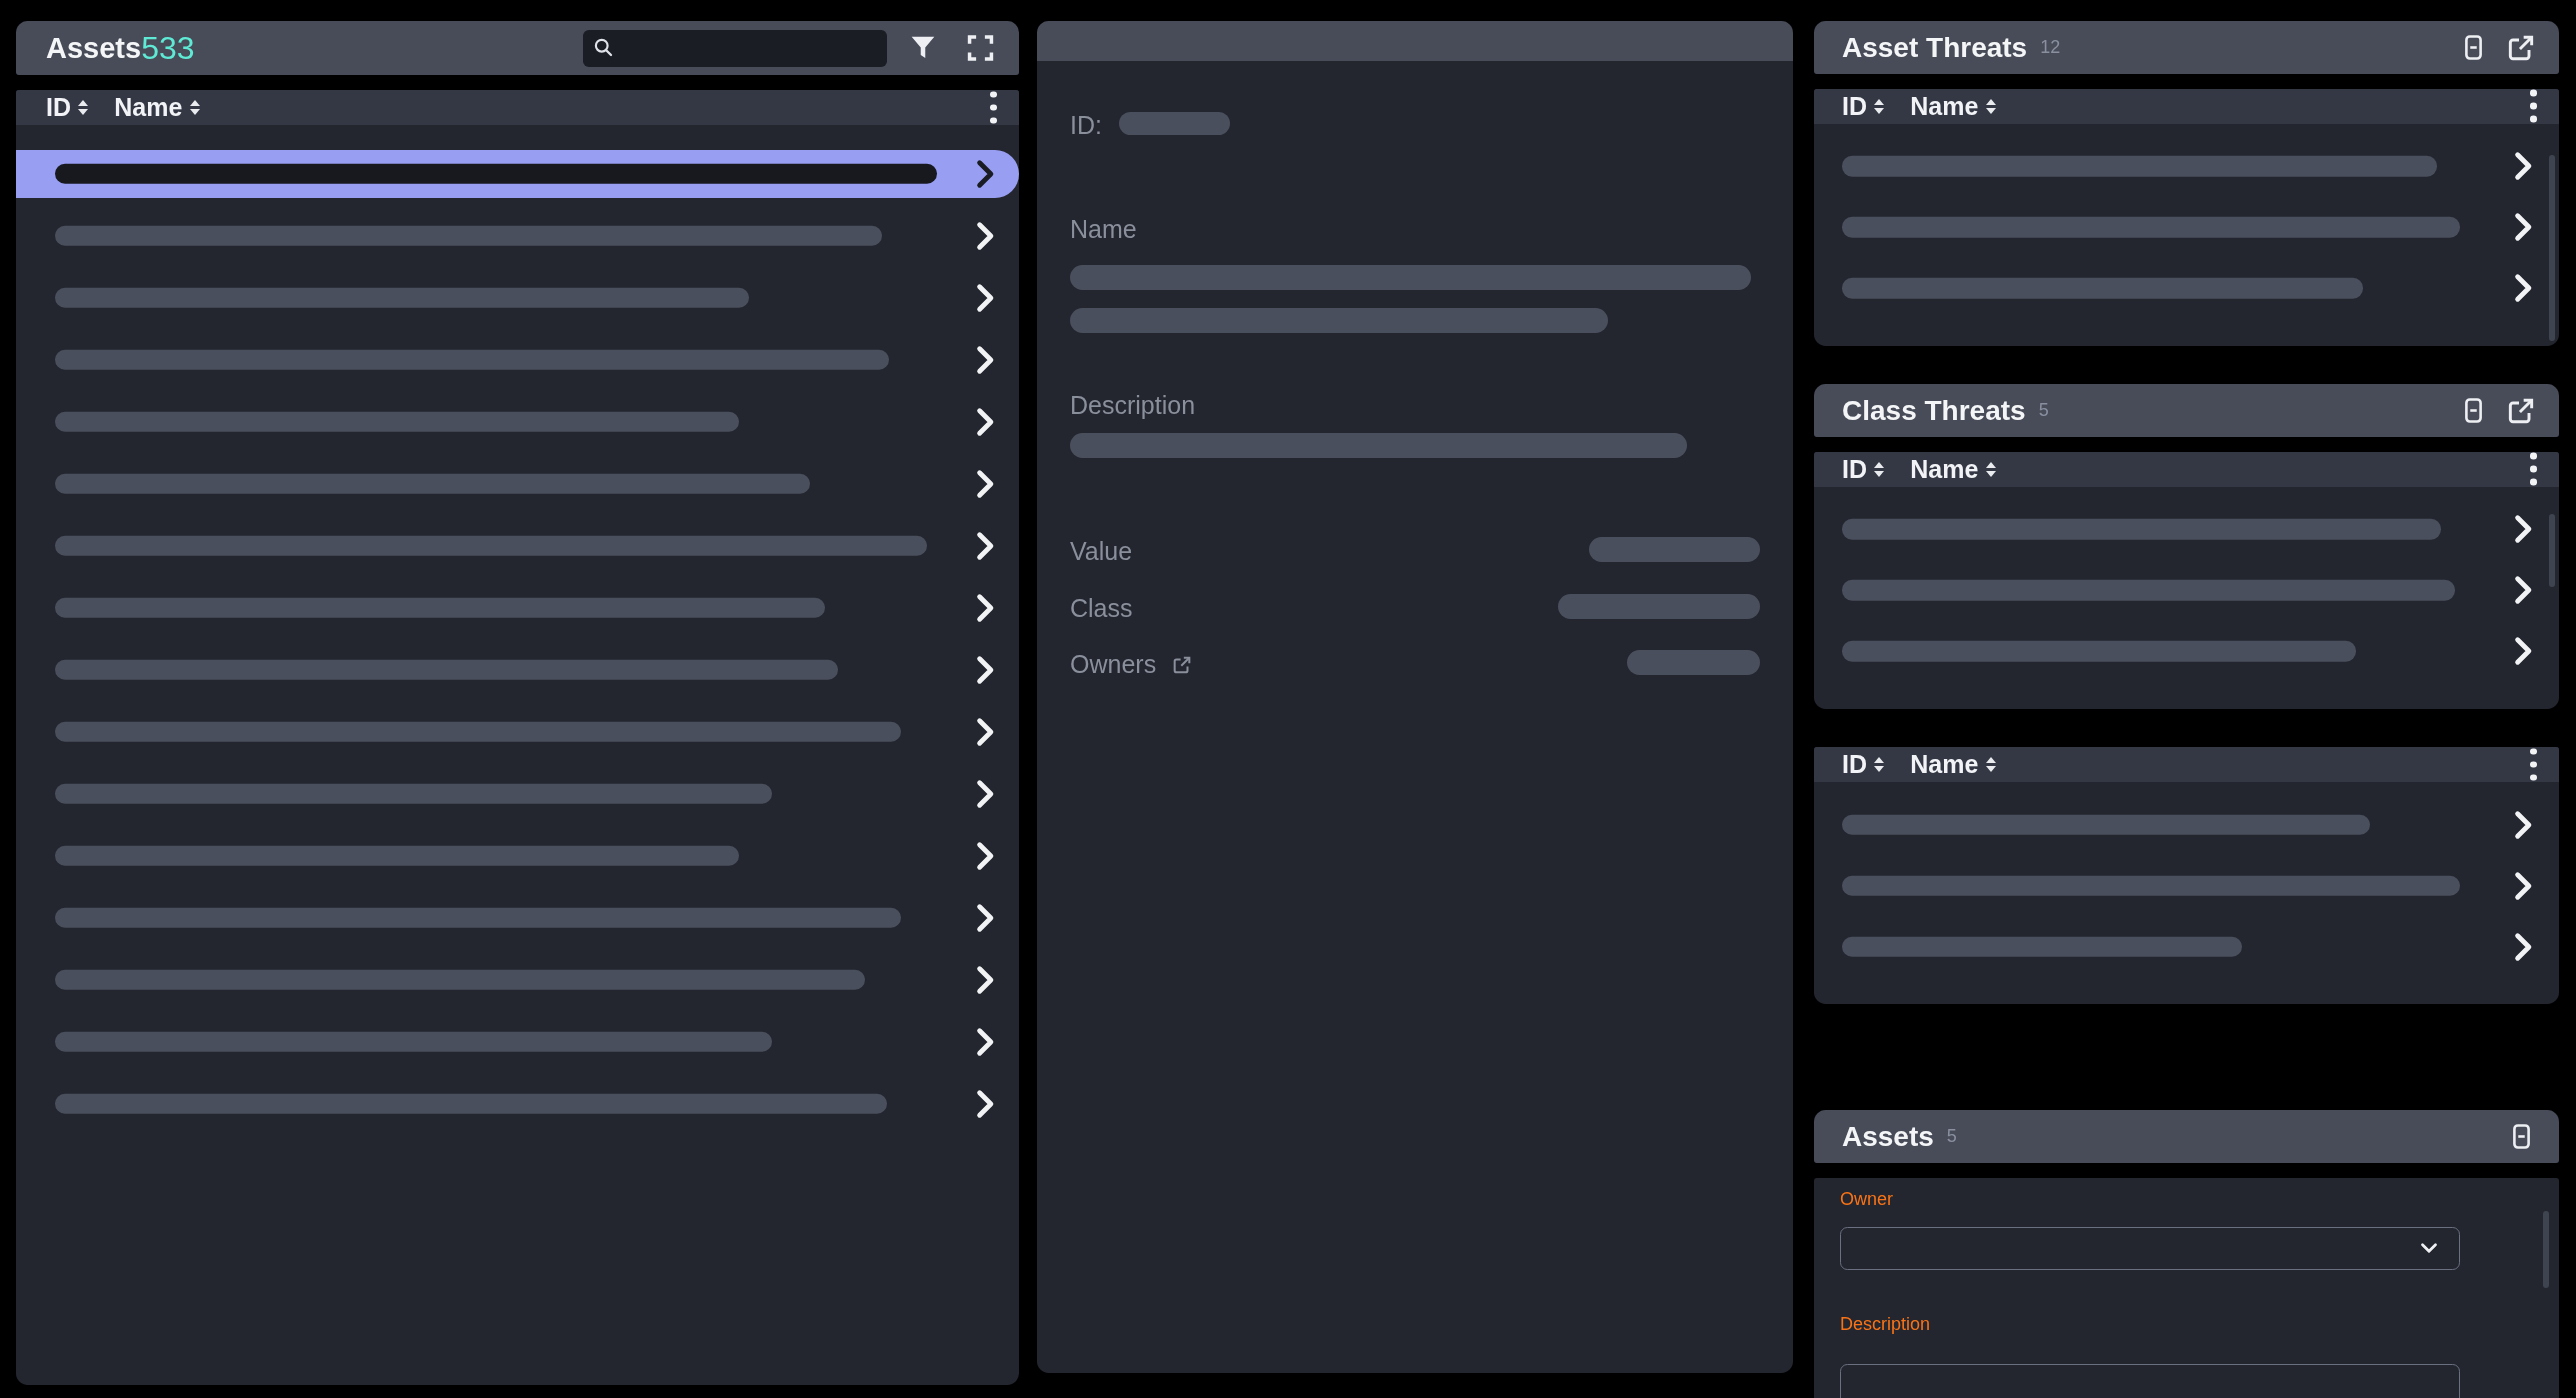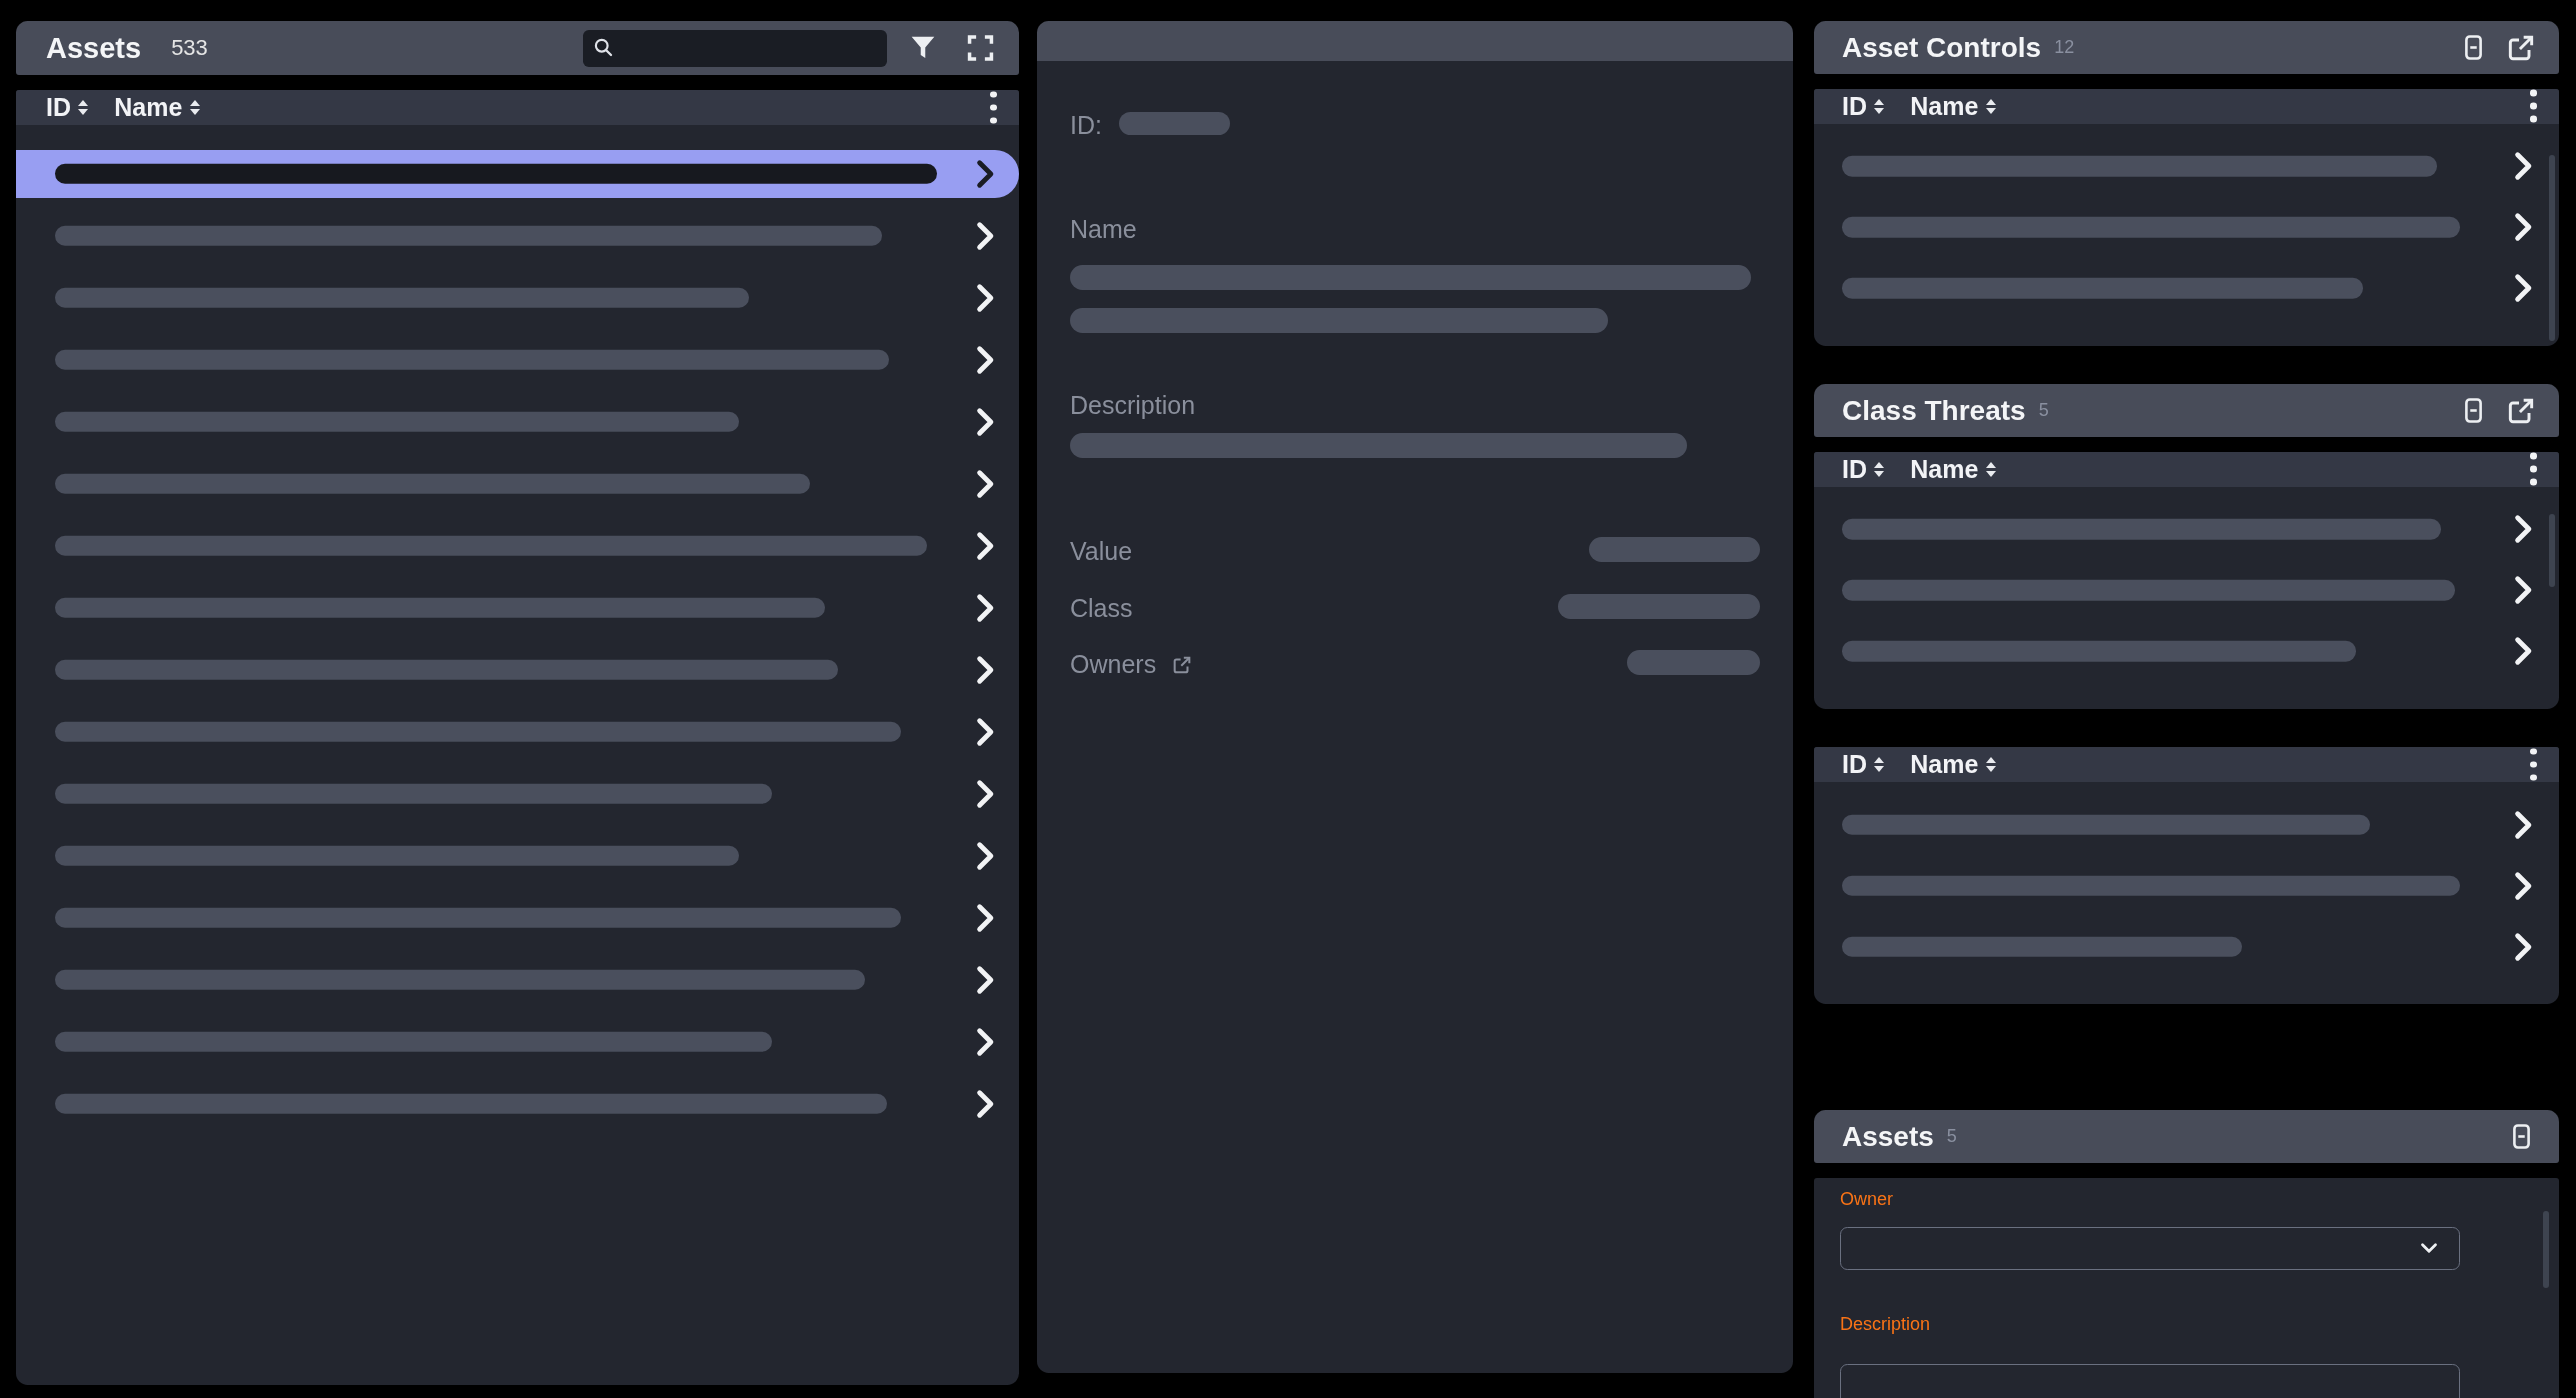--- a/index.html
+++ b/index.html
@@ -2,21 +2,21 @@
 <html style="font-size:11.7px"><head>
 <meta charset="utf-8">
 <style>
   html,body{margin:0;padding:0;background:#000;}
   #root{position:relative;width:2576px;height:1399px;background:#000;overflow:hidden;
         font-family:"Liberation Sans",sans-serif;}
 
   
   .hbar{background:#484C59;border-radius:11.7px 11.7px 2.9px 2.9px;display:flex;align-items:center;}
   .panel-title{font-size:29px;font-weight:700;color:#F4F5F7;}
-  .panel-count{font-size:22px;color:#e5e5e5;margin-left:30px;}
+  .panel-count{font-size:32px;color:#5eead4;margin-left:0;}
   .tbody-bg{background:#23262F;}
   .thead{height:35px;background:#343845;display:flex;align-items:center;position:relative;
          padding:0 0 0 30px;}
   .col-label{font-size:25px;font-weight:700;color:#F2F3F6;}
   .sort{display:inline-flex;flex-direction:column;gap:2.9px;margin:0 0 0 7.3px;}
   .sort i{display:block;width:0;height:0;border-left:5.8px solid transparent;border-right:5.8px solid transparent;}
   .sort i.up{border-bottom:6.6px solid #E9EBEF;}
   .sort i.dn{border-top:6.6px solid #E9EBEF;}
   .col-gap{width:26px;}
   .kebab{position:absolute;right:22px;top:50%;transform:translateY(-50%);
@@ -292,21 +292,21 @@
           </svg>
       </span>
     </span>
     <span class="fld-skel" id="owners-skel" style="top: 589px; width: 133px; left: 590px;"></span>
   </section>
 
   <aside id="right-col">
     <div id="relation-cards">
         <section class="card">
           <header class="hbar">
-       <span class="card-title">Asset Controls</span>
+       <span class="card-title">Asset Threats</span>
        <span class="card-count">12</span>
        <span class="card-icons">
               <button class="icon-btn">
                 <svg width="31" height="31" viewBox="0 0 24 24" fill="none" stroke="#EDEFF2" stroke-width="2">
                   <rect x="6.5" y="3.5" width="11" height="17" rx="2.6"></rect>
                   <path d="M9.5 12h5"></path>
                 </svg>
               </button>
               <button class="icon-btn">
                 <svg width="32" height="32" viewBox="0 0 24 24" fill="none" stroke="#EDEFF2" stroke-width="2.2">

